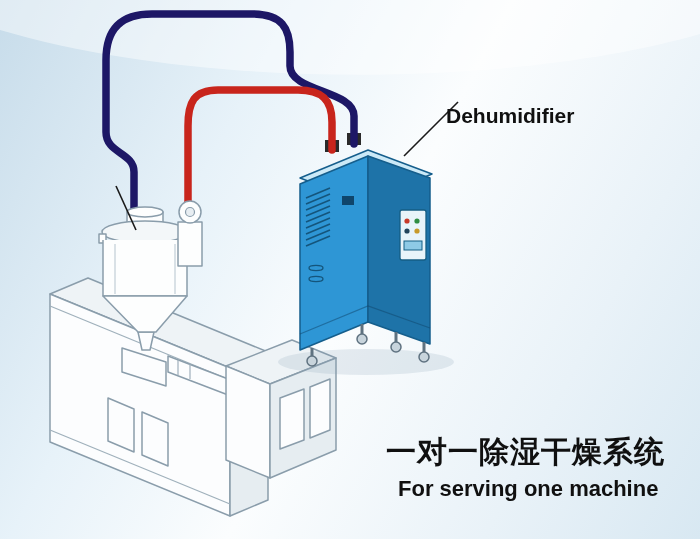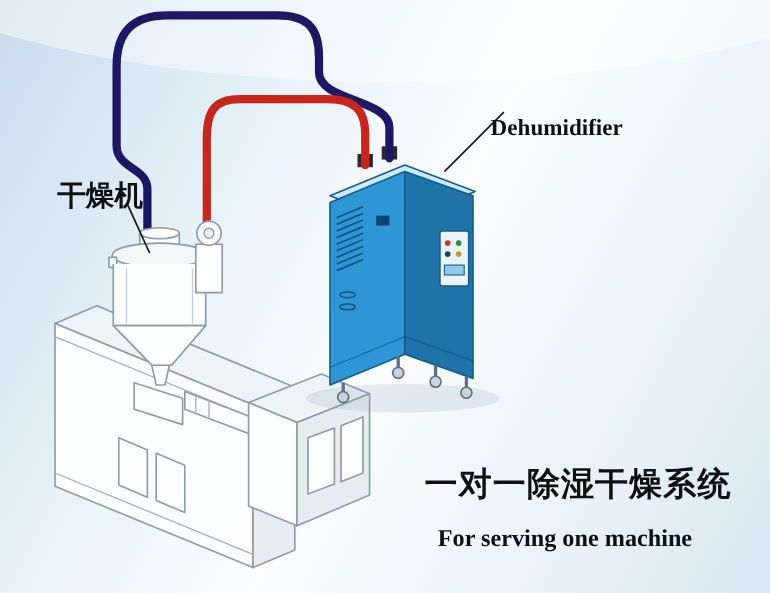--- a/index.html
+++ b/index.html
@@ -4,26 +4,26 @@
 <style>
   html,body { margin:0; padding:0; }
   .stage {
     position:relative; width:700px; height:539px; overflow:hidden;
     background: linear-gradient(118deg, #c7dcea 0%, #e7f2f9 30%, #fbfdfe 52%, #e9f2f8 78%, #d8e8f2 100%);
     font-family:"Liberation Sans", sans-serif;
   }
   .stage svg { position:absolute; left:0; top:0; }
   .lbl { position:absolute; color:#101010; font-weight:bold; white-space:nowrap; }
   .lbl-cn { font-family:"Liberation Sans", sans-serif; }
-  .lbl-en { font-family:Liberation Serif, serif; }
+  .lbl-en { font-family:Liberation Sans, sans-serif; }
   #label-hopper-cn   { left:52px;  top:160px; font-size:26px; }
   #label-hopper-en   { left:52px;  top:190px; font-size:21px; }
   #label-dehum-cn    { left:462px; top:76px;  font-size:26px; }
   #label-dehum-en    { left:446px; top:104px; font-size:21px; }
-  #caption-cn        { left:386px; top:420px; font-size:30px; letter-spacing:1px; }
+  #caption-cn        { left:386px; top:432px; font-size:30px; letter-spacing:1px; }
   #caption-en        { left:398px; top:476px; font-size:22px;text-align:right; }
   .machine { fill:#fcfdfe; stroke:#8a9dab; stroke-width:1.5; stroke-linejoin:round; }
   .machine-shade { fill:#eef3f6; stroke:#8a9dab; stroke-width:1.5; stroke-linejoin:round; }
   .machine-dark { fill:#e6edf1; stroke:#8a9dab; stroke-width:1.5; stroke-linejoin:round; }
   .hopper { fill:#fdfefe; stroke:#8a9dab; stroke-width:1.5; stroke-linejoin:round; }
 </style>
 </head>
 <body>
 
 <div class="stage">
@@ -112,18 +112,17 @@
 
       <rect x="178" y="222" width="24" height="44" class="hopper"></rect>
       <circle cx="190" cy="212" r="11" class="hopper"></circle>
       <circle cx="190" cy="212" r="4.5" fill="#e8eef2" stroke="#8a9dab" stroke-width="1.2"></circle>
     </g>
 
     <path d="M116,186 L136,230" stroke="#1a1a1a" stroke-width="1.6" fill="none"></path>
     <path d="M458,102 L404,156" stroke="#1a1a1a" stroke-width="1.6" fill="none"></path>
   </svg>
 
-  <div id="label-hopper-cn" class="lbl lbl-cn">干燥机</div>
   <div id="label-dehum-en" class="lbl lbl-en">Dehumidifier</div>
   <div id="caption-cn" class="lbl lbl-cn">一对一除湿干燥系统</div>
   <div id="caption-en" class="lbl lbl-en">For serving one machine</div>
 
 </div>
 
 </body></html>

